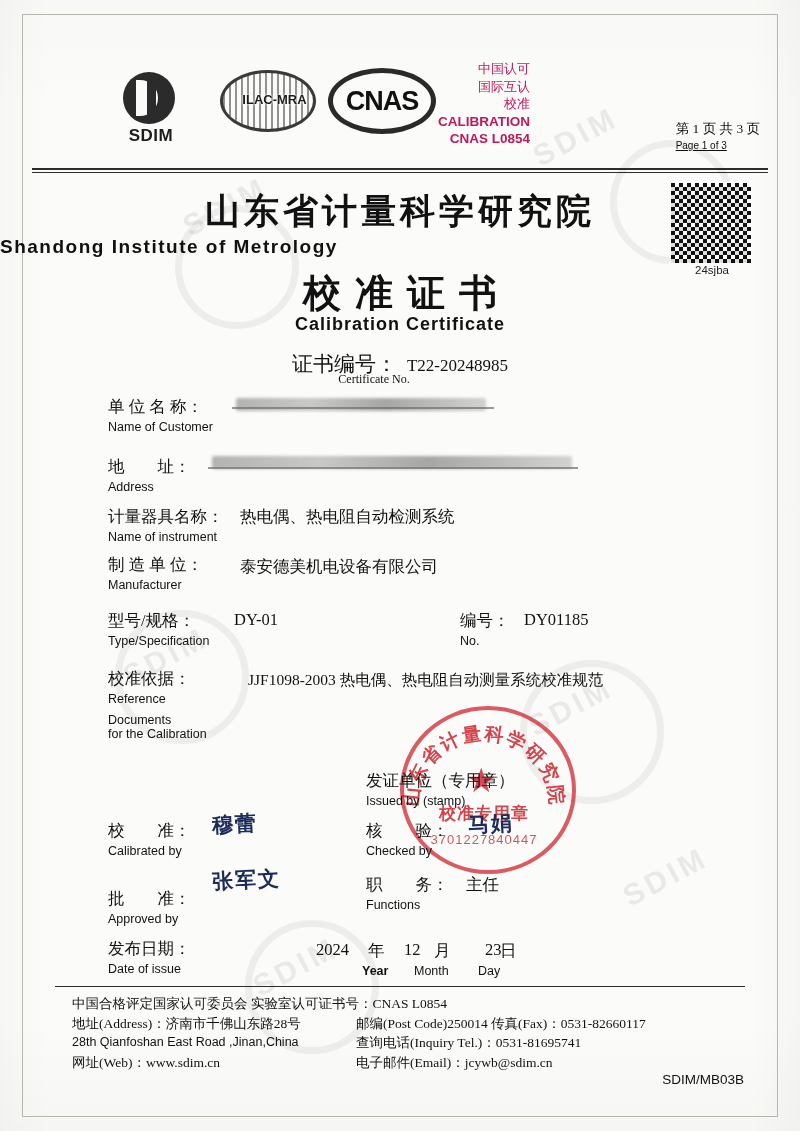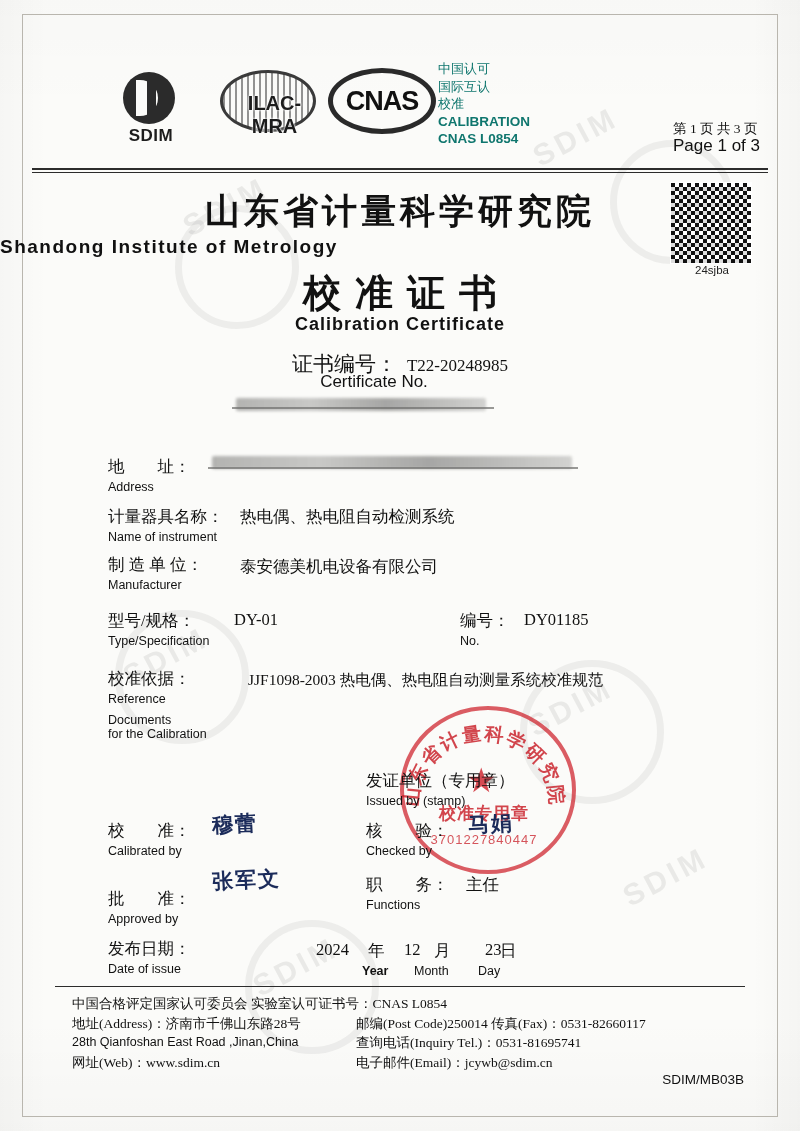--- a/index.html
+++ b/index.html
@@ -120,21 +120,21 @@
       repeating-linear-gradient(90deg, rgba(60,60,60,0.55) 0 2px, rgba(255,255,255,0) 2px 6px);
   }
   .ilac-txt {
     position: absolute;
     top: 22px;
     left: 0;
     right: 0;
     text-align: center;
     font-family: "Liberation Sans", sans-serif;
     font-weight: bold;
-    font-size: 20px;
+    font-size: 13px;
     color: #1c1c1c;
     text-shadow: 0 0 2px #fff, 0 0 3px #fff;
     margin-left: 13px;
   }
   .logo-cnas {
     position: absolute;
     left: 288px;
     top: 10px;
     width: 108px;
     height: 66px;
@@ -155,22 +155,23 @@
     letter-spacing: -1px;
     color: #111;
   }
   .cnas-lines {
     position: absolute;
     left: 398px;
     top: 2px;
     font-family: "Liberation Sans", sans-serif;
     font-size: 13.5px;
     line-height: 17.5px;
-    color: #0f766e;
-    font-weight: bold;
+    color: #be185d;
+    font-weight: bold;
+    text-align: right;
   }
   .cnas-lines .cn { font-family: "Liberation Sans", sans-serif; font-weight: normal; font-size: 13px; }
   .page-no {
     position: absolute;
     right: 0;
     top: 62px;
     text-align: left;
     font-size: 13.5px;
     line-height: 17px;
     color: #111;
@@ -274,22 +275,22 @@
   .certno-val {
     font-size: 17px;
     color: #111;
     margin-left: 10px;
   }
   .certno-en {
     position: absolute;
     top: 372px;
     left: 0; right: 0;
     text-align: center;
-    font-family: Liberation Sans, sans-serif;
-    font-size: 17px;
+    font-family: Liberation Serif, serif;
+    font-size: 12px;
     color: #111;
   }
 
   .field {
     position: absolute;
     left: 108px;
   }
   .lbl-cn {
     font-size: 16.5px;
     color: #111;
@@ -468,40 +469,44 @@
     <div class="cnas-lines">
       <div class="cn">中国认可</div>
       <div class="cn">国际互认</div>
       <div class="cn">校准</div>
       <div>CALIBRATION</div>
       <div>CNAS L0854</div>
     </div>
 
     <div class="page-no">
       <div>第 1 页 共 3 页</div>
-      <div style="font-family:'Liberation Sans',sans-serif;font-size:17px;">Page 1 of 3</div>
+      <div style="font-family:'Liberation Sans',sans-serif;font-size:10px;text-decoration:underline;">Page 1 of 3</div>
     </div>
   </div>
 
   <div class="rule"></div>
   <div class="rule2"></div>
 
   <div class="title-cn">山东省计量科学研究院</div>
   <div class="title-en">Shandong  Institute  of  Metrology</div>
   <div class="cert-cn">校准证书</div>
   <div class="cert-en">Calibration   Certificate</div>
 
   <div class="qr"></div>
   <div class="qr-label">24sjba</div>
 
   <div class="certno-row">
     <span class="certno-cn">证书编号：</span><span class="certno-val">T22-20248985</span>
   </div>
   <div class="certno-en" style="text-indent:-52px;">Certificate No.</div>
 
+  <div class="field" style="top:396px;">
+    <div class="lbl-cn">单 位 名 称：</div>
+    <div class="lbl-en">Name of Customer</div>
+  </div>
   <div class="redacted" style="left:236px; top:398px; width:250px;"></div>
   <div class="strike" style="left:232px; top:407px; width:262px;"></div>
 
   <div class="field" style="top:456px;">
     <div class="lbl-cn">地　　址：</div>
     <div class="lbl-en">Address</div>
   </div>
   <div class="redacted" style="left:212px; top:456px; width:360px;"></div>
   <div class="strike" style="left:208px; top:467px; width:370px;"></div>
 

